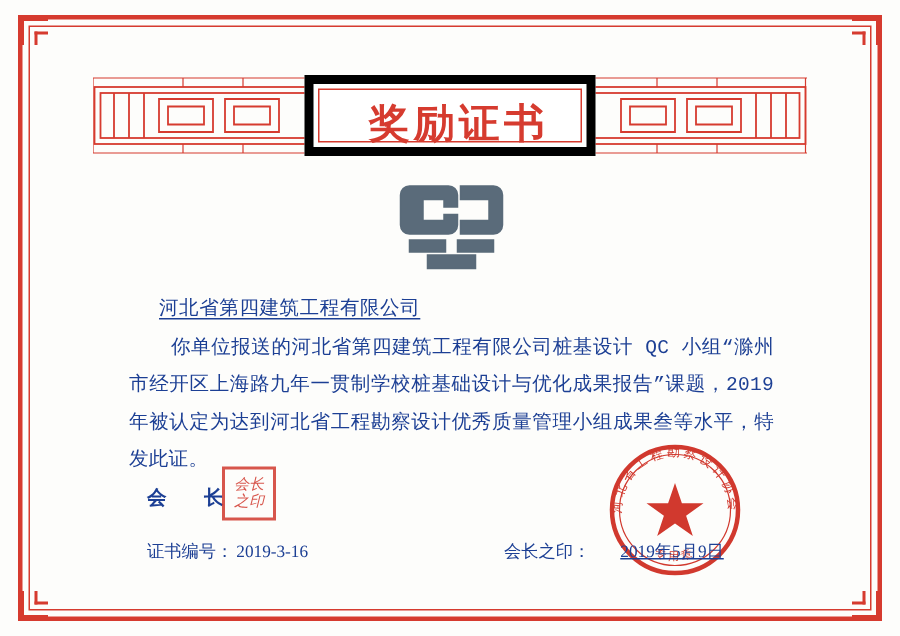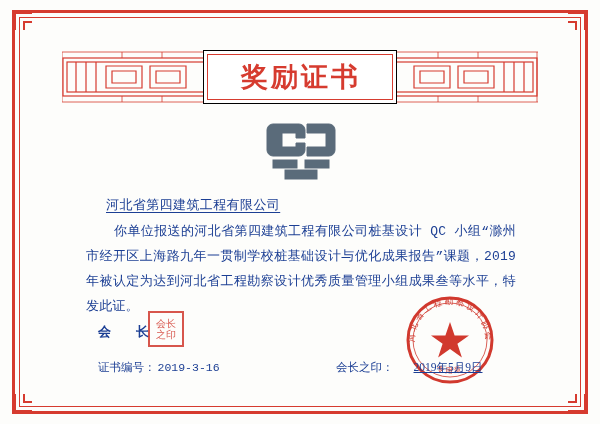--- a/index.html
+++ b/index.html
@@ -86,21 +86,21 @@
     position: absolute;
     left: 0;
     top: 0;
   }
   .title-plate {
     position: absolute;
     left: 141px;
     top: 6px;
     width: 194px;
     height: 54px;
-    border: 1px solid #000000;
+    border: 6px solid #000000;
     background: #ffffff;
     box-sizing: border-box;
   }
   .title-plate-inner {
     position: absolute;
     left: 3px;
     top: 3px;
     right: 3px;
     bottom: 3px;
     border: 1px solid #d63b2f;
@@ -175,39 +175,40 @@
     height: 36px;
     border: 2px solid #d1392e;
     box-sizing: border-box;
     color: #d1392e;
     font-size: 10px;
     line-height: 11px;
     padding: 5px 4px;
     text-align: center;
     font-family: "Liberation Serif", serif;
     opacity: 0.85;
+    font-style: italic;
   }
 
   
   .seal {
     position: absolute;
     left: 404px;
     top: 294px;
     width: 92px;
     height: 92px;
   }
 
   
   .cert-no {
     position: absolute;
     left: 98px;
     top: 360px;
     font-size: 11.5px;
     color: #1c3f94;
-    font-family: Liberation Mono, monospace;
+    font-family: Liberation Serif, serif;
   }
   .cert-no .val { margin-left: 2px; }
   .issue-date {
     position: absolute;
     left: 336px;
     top: 360px;
     font-size: 11.5px;
     color: #1c3f94;
     font-family: "Liberation Serif", serif;
   }

